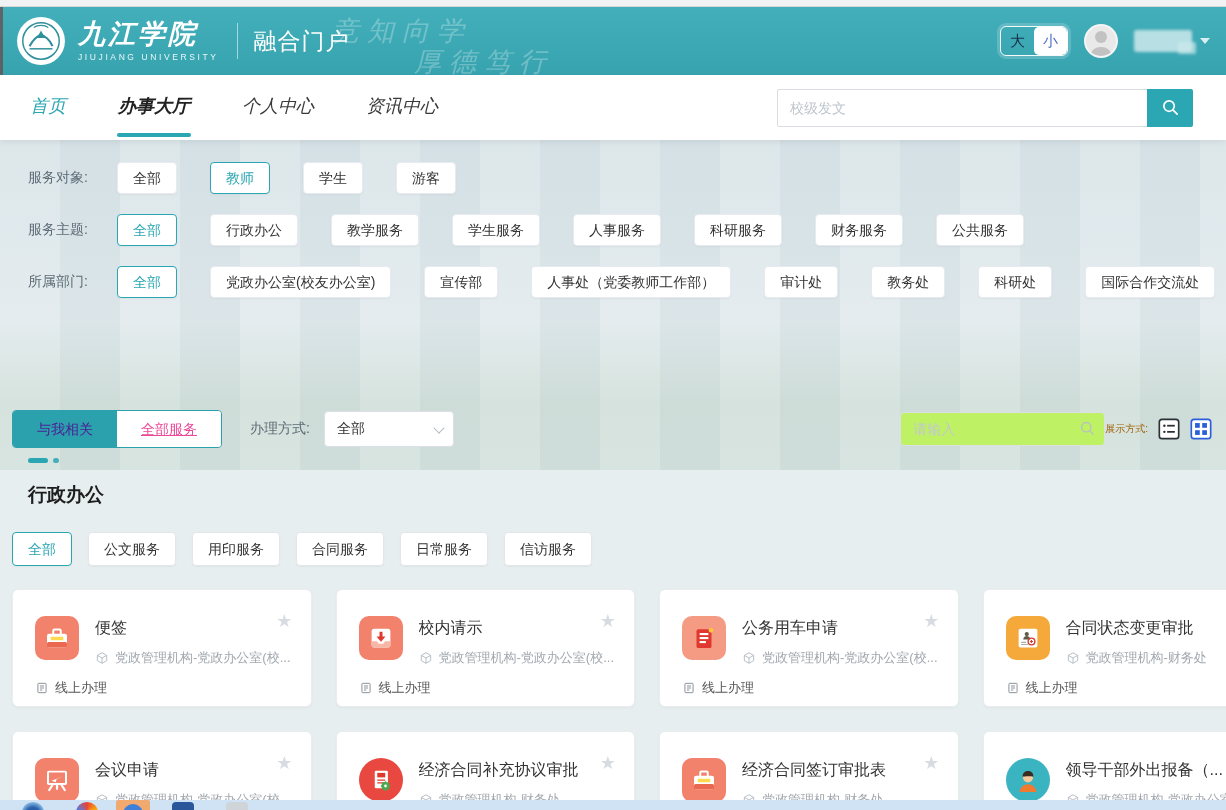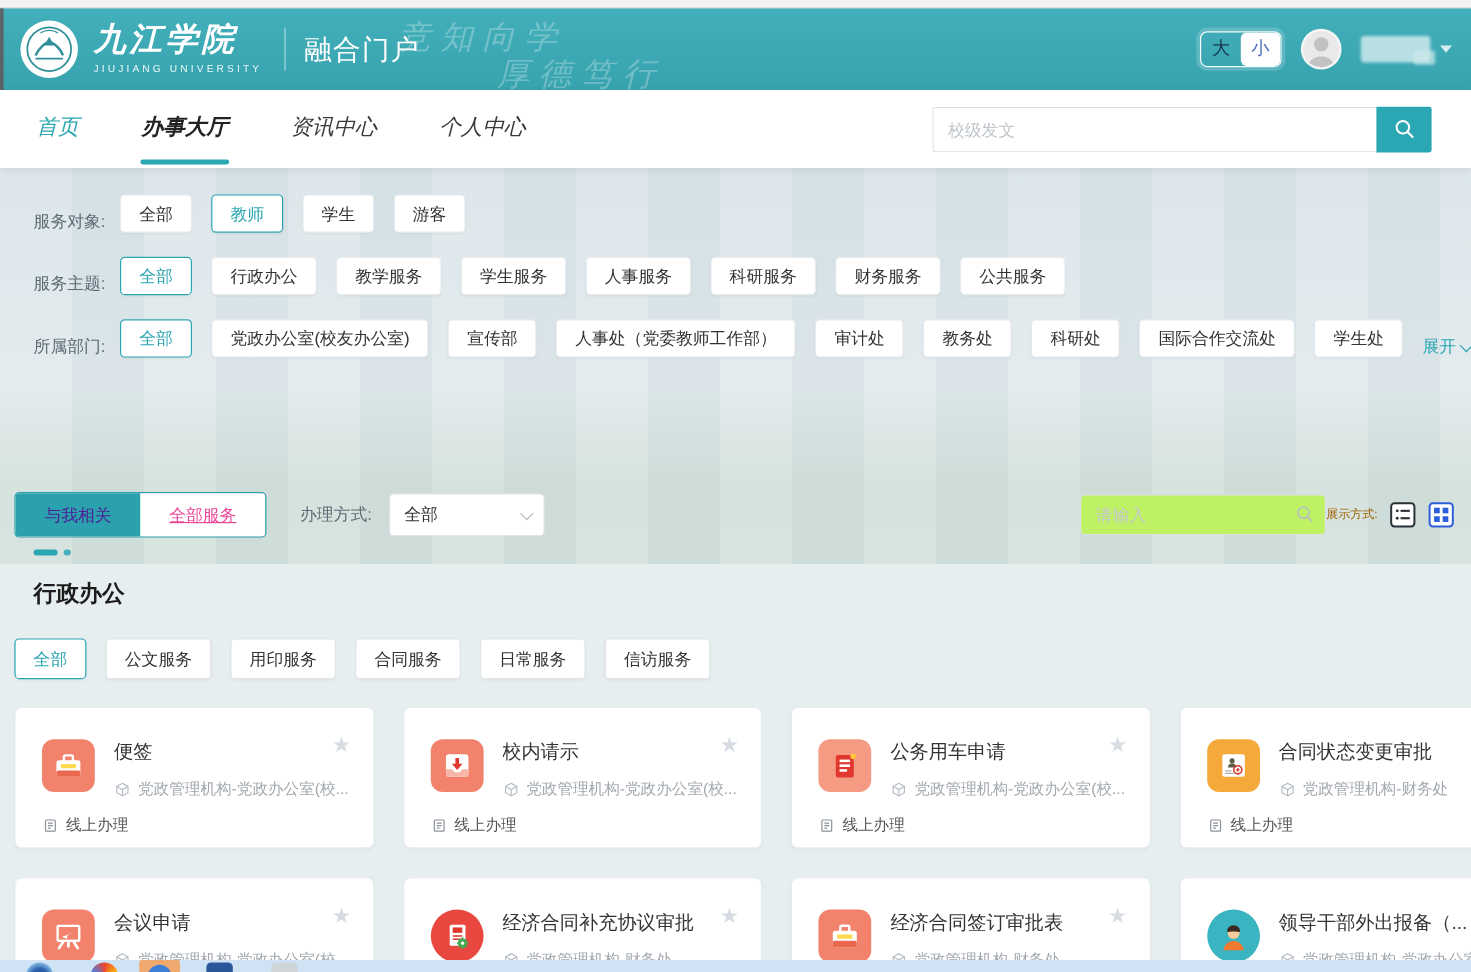--- a/index.html
+++ b/index.html
@@ -55,21 +55,21 @@
 
   
   .bg-photo { position:absolute; top:140px; left:0; right:0; height:330px;
     background:
       repeating-linear-gradient(90deg, rgba(255,255,255,.10) 0 60px, rgba(170,190,200,.10) 60px 120px),
       linear-gradient(to bottom, rgba(205,220,226,.55) 0%, rgba(214,226,230,.35) 55%, rgba(160,190,165,.30) 80%, rgba(180,205,190,.40) 100%);
   }
 
   
   .filters { position:absolute; top:162px; left:28px; right:14px; z-index:2; }
-  .filter-row { display:flex; align-items:flex-end; margin-bottom:20px; white-space:nowrap; }
+  .filter-row { display:flex; align-items:center; margin-bottom:20px; white-space:nowrap;gap:17px; }
   .filter-label { width:72px; flex:0 0 auto; font-size:14px; color:#5d6b75; }
   .chip { height:32px; line-height:30px; padding:0 15px; margin-right:16px; background:#fff; border:1px solid #e7eaee; border-radius:4px; font-size:14px; color:#333; cursor:pointer; box-shadow:0 1px 2px rgba(0,0,0,.04); }
   .chip.sel { border-color:#2ba6b3; color:#2ba6b3; }
   .expand-link { margin-left:auto; margin-right:4px; color:#2ba6b3; font-size:14px; cursor:pointer; display:flex; align-items:center; gap:5px; }
   .chev { width:8px; height:8px; border-right:1.6px solid #2ba6b3; border-bottom:1.6px solid #2ba6b3; transform:rotate(45deg); margin-top:-3px; }
 
   
   .toolbar { position:absolute; top:410px; left:12px; right:14px; display:flex; align-items:center; z-index:2; }
   .seg-toggle { display:flex; border:1px solid #2ba1ad; border-radius:4px; overflow:hidden; }
   .seg-btn { height:36px; line-height:36px; padding:0 24px; font-size:14px; cursor:pointer; }
@@ -163,22 +163,22 @@
     <div class="user-blob-wrap">
       <div class="user-blob"></div>
       <div class="caret-down"></div>
     </div>
   </div>
 </div>
 
 <div class="nav">
   <div class="nav-item home">首页</div>
   <div class="nav-item active">办事大厅</div>
+  <div class="nav-item">个人中心</div>
   <div class="nav-item">资讯中心</div>
-  <div class="nav-item">个人中心</div>
   <div class="nav-search">
     <input type="text" placeholder="校级发文" style="">
     <button class="nav-search-btn">
       <svg width="19" height="19" viewBox="0 0 20 20">
         <circle cx="8.5" cy="8.5" r="5.5" fill="none" stroke="#ffffff" stroke-width="1.8"></circle>
         <path d="M12.8 12.8L17 17" stroke="#ffffff" stroke-width="1.8" stroke-linecap="round"></path>
       </svg>
     </button>
   </div>
 </div>

